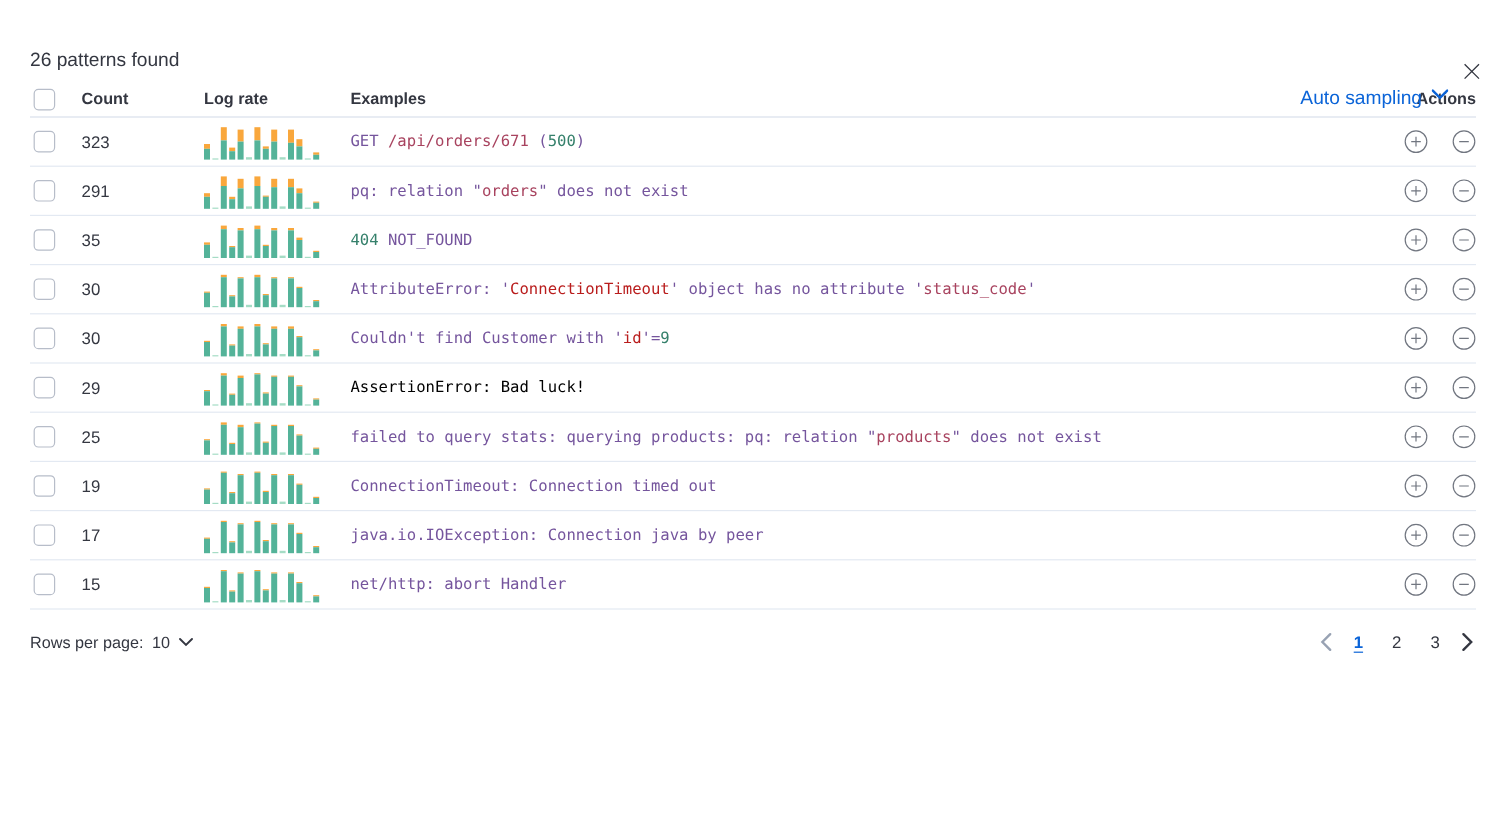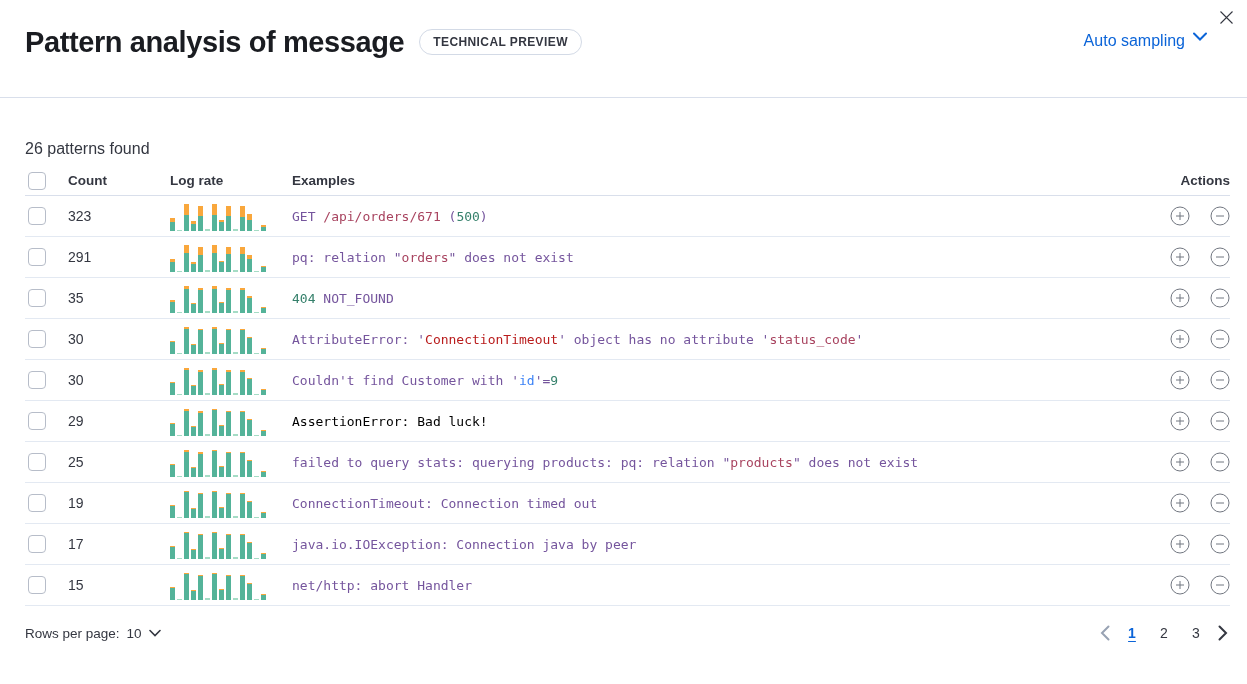--- a/index.html
+++ b/index.html
@@ -77,26 +77,20 @@
 <body>
 
 <div class="flyout">
 
   <button class="close-btn">
     <svg width="15" height="15" viewBox="0 0 15 15">
       <path d="M1.5 1.5 L13.5 13.5 M13.5 1.5 L1.5 13.5" stroke="#343741" stroke-width="1.1" fill="none"></path>
     </svg>
   </button>
 
-  <div class="header">
-    <div class="title-row">
-      <div class="title">Pattern analysis of message</div>
-      <div class="badge">TECHNICAL PREVIEW</div>
-    </div>
-  </div>
 
   <button class="sampling-btn">
     <span>Auto sampling</span>
     <svg width="14" height="9" viewBox="0 0 14 9">
       <path d="M1 1.5 L7 7.5 L13 1.5" stroke="#0b64d8" stroke-width="2" fill="none" stroke-linecap="round"></path>
     </svg>
   </button>
 
   <div class="main">
     <div class="summary">26 patterns found</div>
@@ -458,21 +452,21 @@
               </div>
               <div class="bar">
                 <div style="height: 1px; background: rgb(165, 220, 197);"></div>
               </div>
               <div class="bar">
                 <div style="height: 1px; background: rgb(249, 167, 60);"></div>
                 <div style="height: 5px; background: rgb(84, 179, 153);"></div>
               </div>
             </div>
           </div>
-          <div class="col-example"><span style="color: rgb(117, 85, 157);">Couldn't find Customer with '</span><span style="color: #3b82f6;">id</span><span style="color: rgb(117, 85, 157);">'=</span><span style="color: rgb(53, 128, 107);">9</span></div>
+          <div class="col-example"><span style="color: rgb(117, 85, 157);">Couldn't find Customer with '</span><span style="color: #b91c1c;">id</span><span style="color: rgb(117, 85, 157);">'=</span><span style="color: rgb(53, 128, 107);">9</span></div>
           <div class="col-actions">
             <button class="action-btn"><svg width="20" height="20" viewBox="0 0 20 20">
                 <circle cx="10" cy="10" r="9" fill="none" stroke="#717680" stroke-width="1"></circle>
                 <path d="M10 6 V14 M6 10 H14" stroke="#717680" stroke-width="1" fill="none"></path>
               </svg></button>
             <button class="action-btn"><svg width="20" height="20" viewBox="0 0 20 20">
                 <circle cx="10" cy="10" r="9" fill="none" stroke="#717680" stroke-width="1"></circle>
                 <path d="M6 10 H14" stroke="#717680" stroke-width="1" fill="none"></path>
               </svg></button>
           </div>

